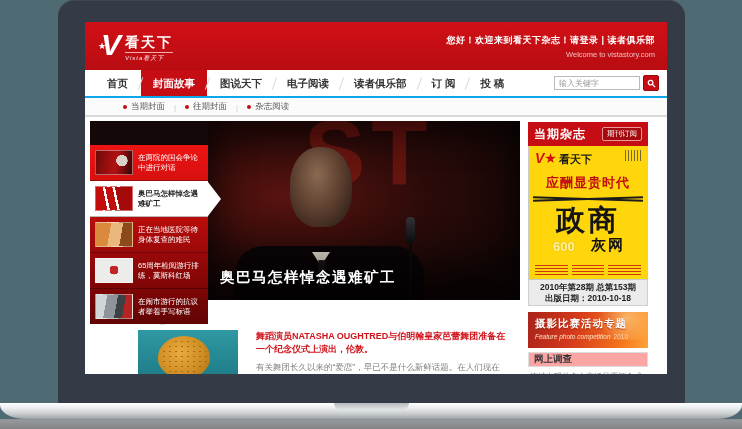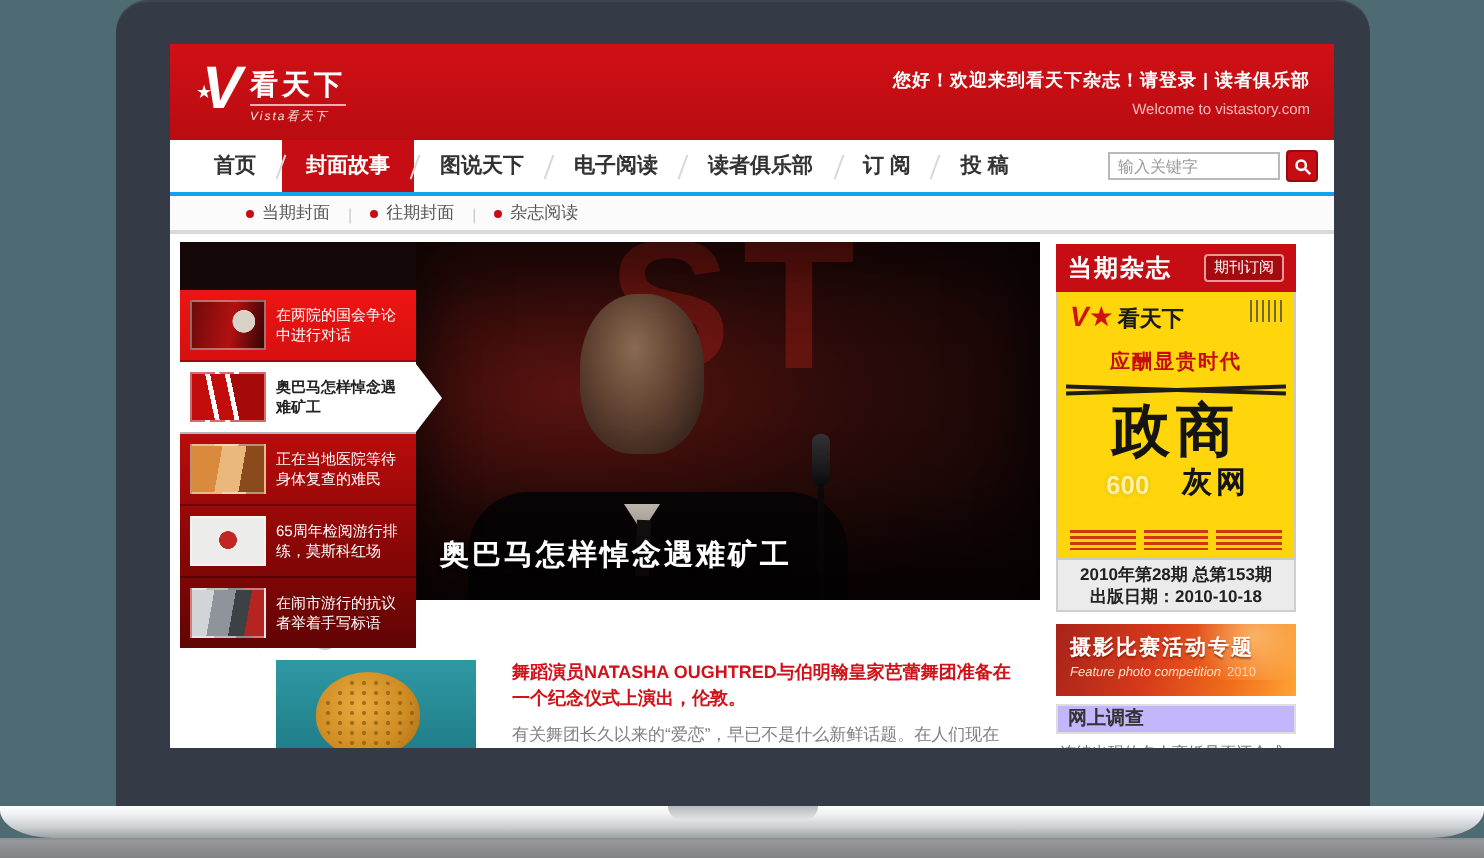--- a/index.html
+++ b/index.html
@@ -134,21 +134,21 @@
   .sub-btn { font-size:7.5px; color:#fff; background:#a50a0e; border:1px solid #e89a9a;
              border-radius:2px; padding:1px 4px; cursor:pointer; white-space:nowrap; }
   .mag { height:134px; background:#ffd60b; border:1px solid #c9c9c9; border-top:none;
          position:relative; overflow:hidden; cursor:pointer; }
   .mag-top { display:flex; align-items:flex-start; justify-content:space-between; padding:4px 6px 0; }
   .mag-logo { display:flex; align-items:baseline; gap:2px; }
   .mag-logo-v { color:#d2110f; font-size:14px; font-weight:bold; font-style:italic; }
   .mag-logo-name { color:#1a1a1a; font-size:11px; font-weight:bold; }
   .mag-barcode { width:16px; height:11px; opacity:.75;
          background:repeating-linear-gradient(90deg,#444 0 1px,transparent 1px 3px); }
-  .mag-sub { margin-top:7px; text-align:center; color:#c40d10; font-size:10px;
+  .mag-sub { margin-top:7px; text-align:center; color:#c40d10; font-size:13px;
              font-weight:bold; letter-spacing:1px; }
   .mag-wire { position:relative; height:8px; margin:3px 4px; }
   .mag-wire::before,.mag-wire::after { content:""; position:absolute; left:0; right:0; top:3px;
              height:1.5px; background:#1c1c1c; }
   .mag-wire::before { transform:rotate(1.8deg); }
   .mag-wire::after  { transform:rotate(-1.8deg); }
   .mag-headline { text-align:center; font-size:29px; font-weight:bold; color:#141414;
              line-height:1; letter-spacing:3px; margin-top:2px; }
   .mag-row { position:relative; height:20px; margin-top:1px; }
   .mag-num { position:absolute; left:24px; top:3px; color:#fff0a6; font-size:13px;
@@ -164,21 +164,21 @@
   .banner { margin-top:6px; height:36px; position:relative; overflow:hidden; cursor:pointer;
            padding:5px 7px;
            background:linear-gradient(105deg,#a8231a 0%,#d63a1b 40%,#f2701c 75%,#ffa435 100%); }
   .banner::after { content:""; position:absolute; right:-14px; top:-16px; width:70px; height:44px;
            background:radial-gradient(circle,rgba(255,230,160,.55),transparent 70%); }
   .banner-title { color:#fff; font-size:10.5px; font-weight:bold; letter-spacing:1px;
            text-shadow:0 1px 1px rgba(120,20,0,.6); position:relative; z-index:1; }
   .banner-sub { margin-top:2px; font-size:6.5px; color:#ffe2c2; font-style:italic;
            position:relative; z-index:1; }
   .banner-year { color:rgba(255,255,255,.6); font-style:normal; margin-left:3px; }
-  .survey-head { margin-top:4px; height:15px; background:#c4b5fd; border:1px solid #ddd;
+  .survey-head { margin-top:4px; height:15px; background:#fca5a5; border:1px solid #ddd;
            display:flex; align-items:center; padding:0 5px; }
   .survey-title { font-size:9.5px; font-weight:bold; color:#333; }
   .survey-text { margin-top:4px; font-size:8px; line-height:1.5; color:#777; padding:0 2px; }
 </style>
 </head>
 <body>
 
 <div class="stage">
 
   <div class="bezel">

